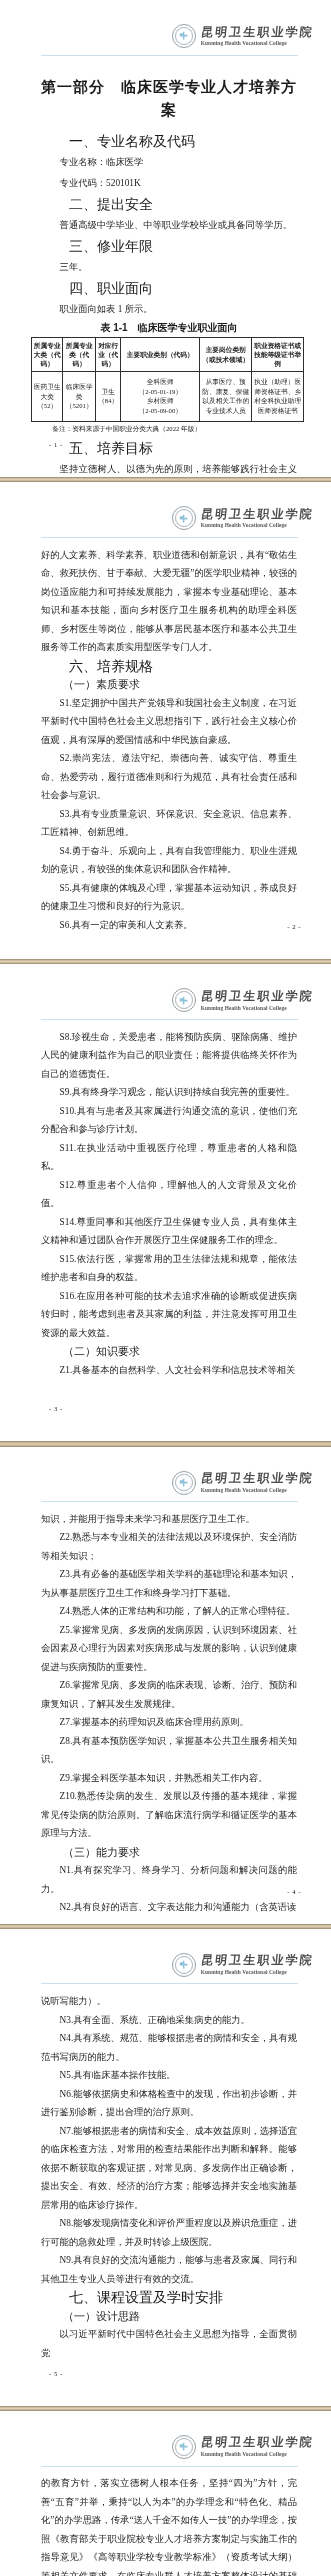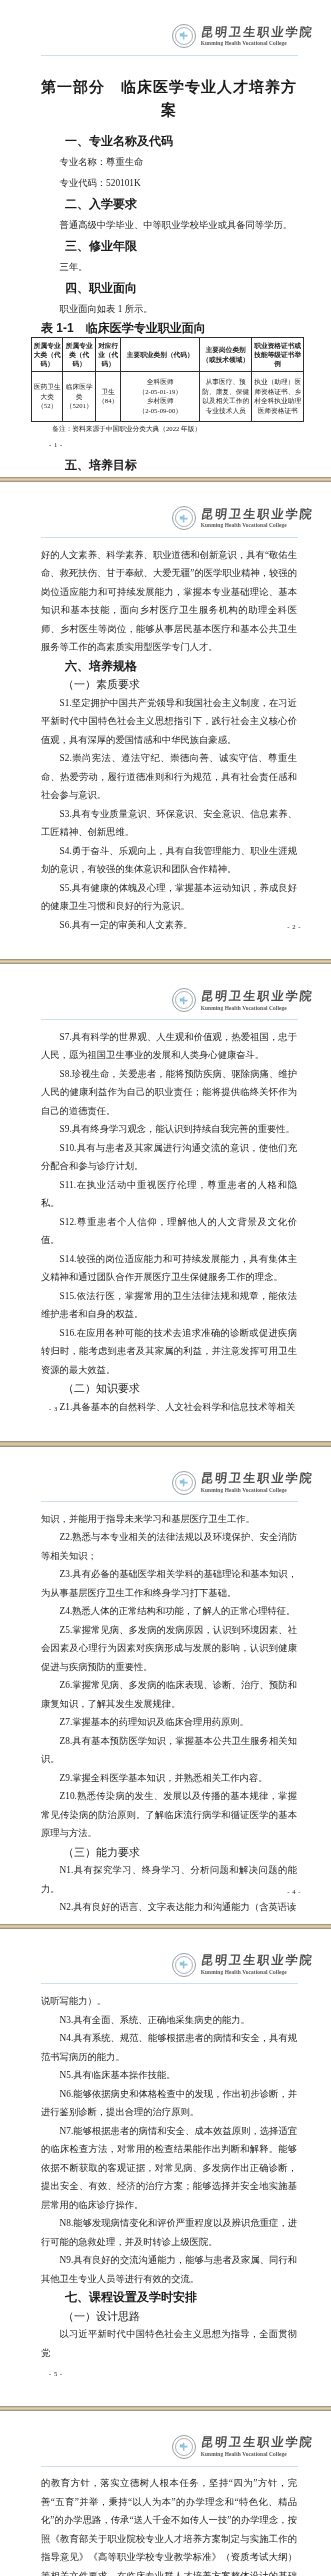--- a/index.html
+++ b/index.html
@@ -37,50 +37,50 @@
   .header-rule { margin:6.7px 33px 0 41px; border-top:1px solid #c9e0f0; }
   .content {
     padding:7.7px 34px 0 41px; font-size:9.3px; line-height:18.5px; text-align:justify;
   }
   .content.p1lh { line-height:21px; }
   p { margin:0; }
   .para { text-indent:2em; }
   .cont { text-indent:0; }
   .h2 {
     font-family:"Liberation Sans","DejaVu Sans",sans-serif;
-    font-weight:bold; font-size:12px; text-indent:2em;
+    font-weight:normal; font-size:14px; text-indent:2em;
   }
   .sub { text-indent:2em; font-size:11px; }
   .title {
     font-size:15px; font-weight:bold; text-align:center; letter-spacing:1px;
     margin:12.4px 0 9.3px; line-height:23px;
     font-family:"Liberation Serif","DejaVu Serif",serif;
   }
   .tcap {
-    text-indent:0; font-family:"Liberation Sans","DejaVu Sans",sans-serif;
-    font-weight:bold; font-size:12px; line-height:12.4px; margin:2.1px 0 2.6px;
+    text-align:center; text-indent:0; font-family:"Liberation Sans","DejaVu Sans",sans-serif;
+    font-weight:bold; font-size:10px; line-height:12.4px; margin:2.1px 0 2.6px;
   }
   table { border-collapse:collapse; table-layout:fixed; }
   th,td { border:0.5px solid #2e2e2e; }
   .t1 { margin-left:-9.8px; width:272px; }
   .t1 th {
     font-family:"Liberation Sans","DejaVu Sans",sans-serif; font-weight:bold;
     font-size:6.7px; line-height:9.3px; padding:2.6px 1px; text-align:center; vertical-align:middle;
   }
   .t1 td {
     font-size:6.7px; line-height:9.8px; padding:4.6px 1.5px; text-align:center;
     vertical-align:middle; white-space:pre-line;
   }
   .t1 col.c1{width:31px}.t1 col.c2{width:33px}.t1 col.c3{width:25px}
   .t1 col.c4{width:79px}.t1 col.c5{width:52px}.t1 col.c6{width:52px}
   .note { font-size:6.7px; line-height:10.3px; margin-top:2.6px; padding-left:11.3px; text-indent:0; }
   .pnum { position:absolute; bottom:29px; font-size:6.7px; letter-spacing:0.5px; color:#222; }
   .pnum.pl { left:49px; }
   .pnum.pr { right:30px; }
-  .mt { margin-top:20px; }
+  .mt { margin-top:3px; }
 </style>
 </head>
 <body>
 
 <div class="doc">
 
   <div class="page">
     <div class="page-header">
       <div class="brand">
         <div class="seal">
@@ -91,23 +91,23 @@
         <div class="brand-text">
           <span class="brand-cn">昆明卫生职业学院</span>
           <span class="brand-en">Kunming Health Vocational College</span>
         </div>
       </div>
     </div>
     <div class="header-rule"></div>
     <div class="content p1lh">
       <h1 class="title">第一部分　临床医学专业人才培养方案</h1>
       <p class="h2">一、专业名称及代码</p>
-      <p class="para">专业名称：尊重生命</p>
+      <p class="para">专业名称：临床医学</p>
       <p class="para">专业代码：520101K</p>
-      <p class="h2">二、入学要求</p>
+      <p class="h2">二、提出安全</p>
       <p class="para">普通高级中学毕业、中等职业学校毕业或具备同等学历。</p>
       <p class="h2">三、修业年限</p>
       <p class="para">三年。</p>
       <p class="h2">四、职业面向</p>
       <p class="para">职业面向如表 1 所示。</p>
       <p class="tcap">表 1-1　临床医学专业职业面向</p>
       <table class="t1">
         <colgroup>
             <col class="c1">
             <col class="c2">
@@ -189,27 +189,26 @@
             </svg>
         </div>
         <div class="brand-text">
           <span class="brand-cn">昆明卫生职业学院</span>
           <span class="brand-en">Kunming Health Vocational College</span>
         </div>
       </div>
     </div>
     <div class="header-rule"></div>
     <div class="content">
-      <p class="para">S7.具有科学的世界观、人生观和价值观，热爱祖国，忠于人民，愿为祖国卫生事业的发展和人类身心健康奋斗。</p>
       <p class="para">S8.珍视生命，关爱患者，能将预防疾病、驱除病痛、维护人民的健康利益作为自己的职业责任；能将提供临终关怀作为自己的道德责任。</p>
       <p class="para">S9.具有终身学习观念，能认识到持续自我完善的重要性。</p>
       <p class="para">S10.具有与患者及其家属进行沟通交流的意识，使他们充分配合和参与诊疗计划。</p>
       <p class="para">S11.在执业活动中重视医疗伦理，尊重患者的人格和隐私。</p>
       <p class="para">S12.尊重患者个人信仰，理解他人的人文背景及文化价值。</p>
-      <p class="para">S14.较强的岗位适应能力和可持续发展能力，具有集体主义精神和通过团队合作开展医疗卫生保健服务工作的理念。</p>
+      <p class="para">S14.尊重同事和其他医疗卫生保健专业人员，具有集体主义精神和通过团队合作开展医疗卫生保健服务工作的理念。</p>
       <p class="para">S15.依法行医，掌握常用的卫生法律法规和规章，能依法维护患者和自身的权益。</p>
       <p class="para">S16.在应用各种可能的技术去追求准确的诊断或促进疾病转归时，能考虑到患者及其家属的利益，并注意发挥可用卫生资源的最大效益。</p>
       <p class="sub">（二）知识要求</p>
       <p class="para">Z1.具备基本的自然科学、人文社会科学和信息技术等相关</p>
     </div>
     <div class="pnum pl">- 3 -</div>
   </div>
 
   <div class="divider"></div>
 

